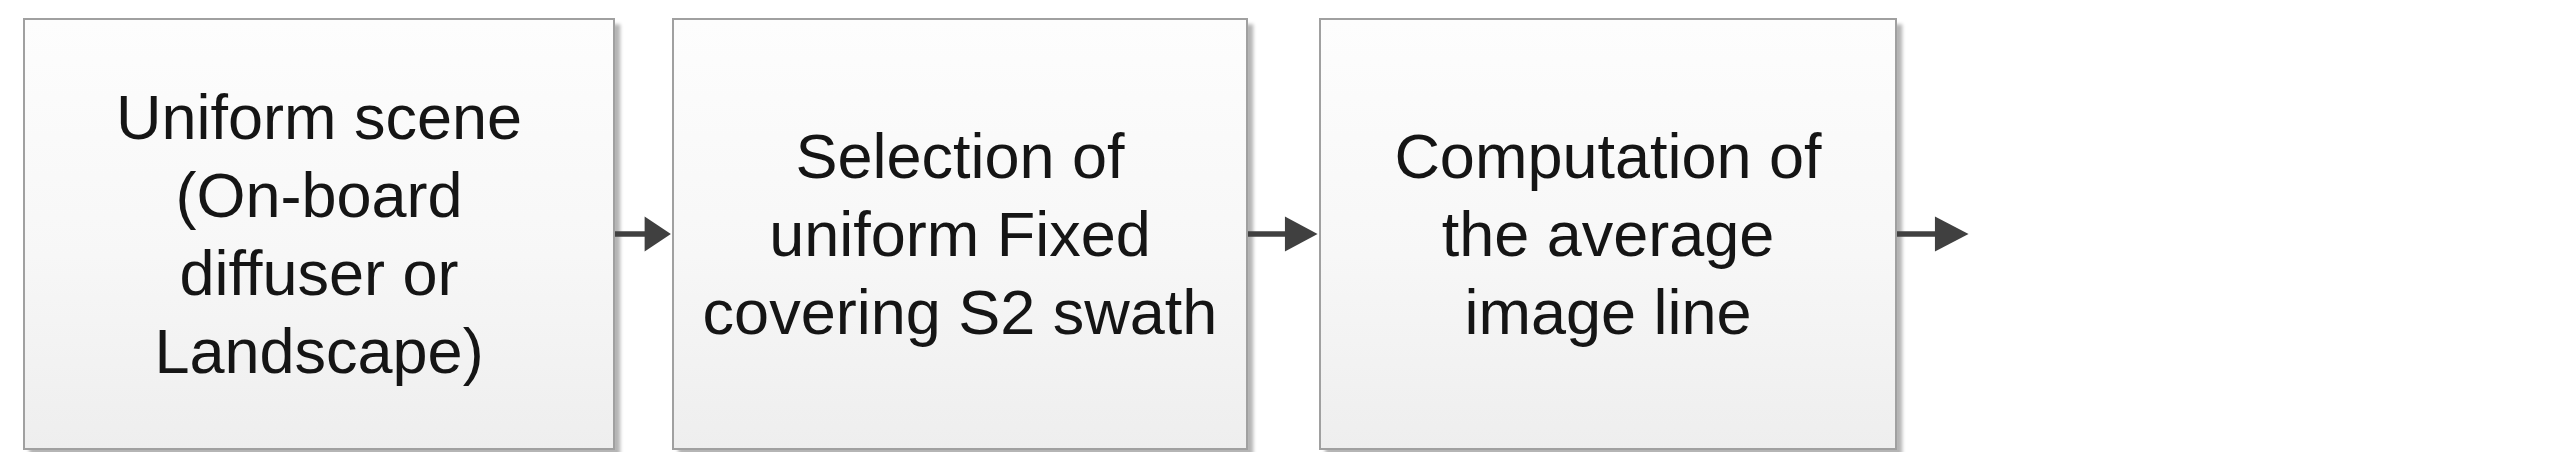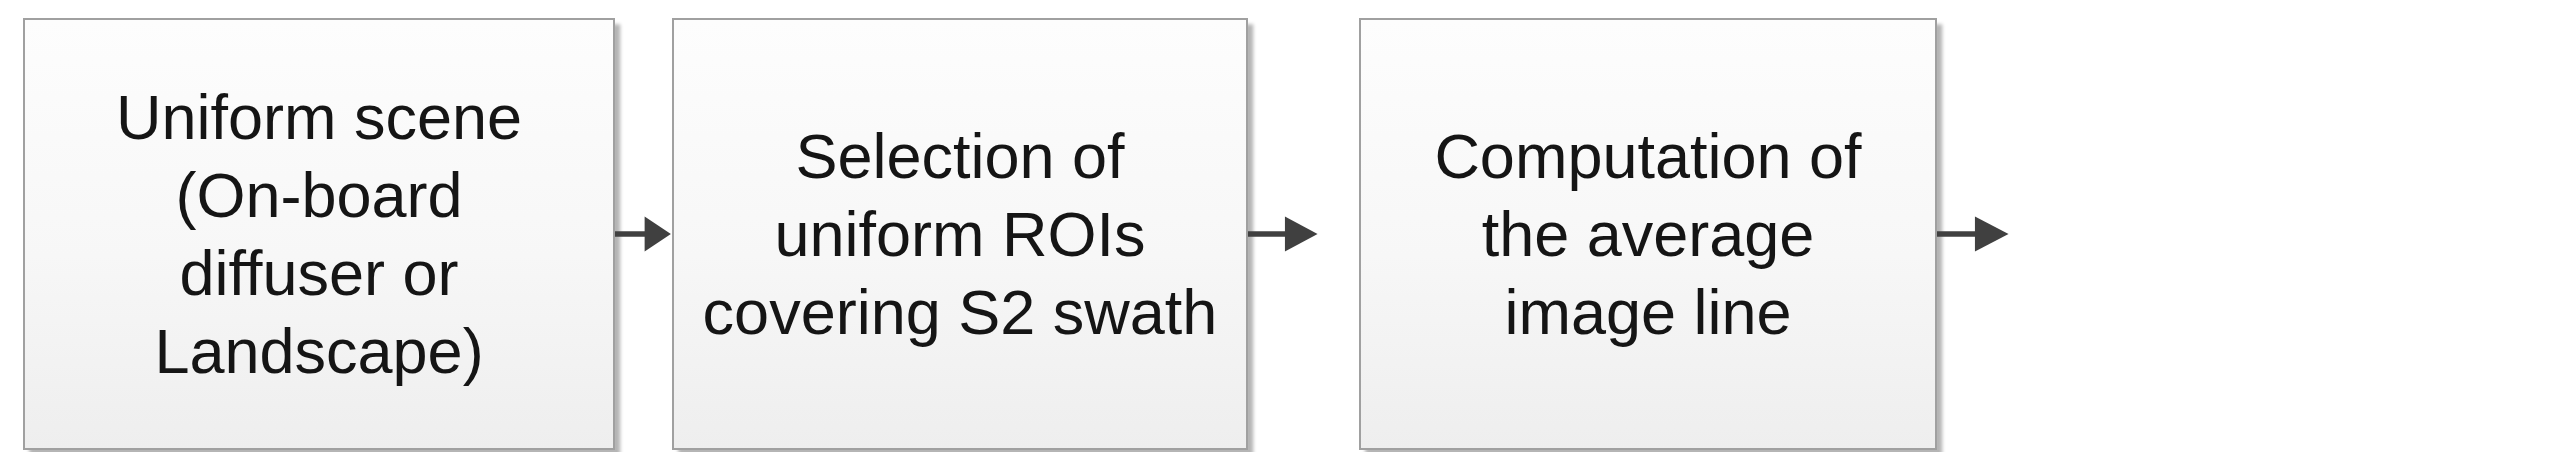--- a/index.html
+++ b/index.html
@@ -39,21 +39,21 @@
       var(--box-bg-mid) 55%,
       var(--box-bg-bottom) 100%);
     box-shadow: 6.3px 6.3px 3.5px var(--box-shadow);
     display: flex;
     align-items: center;
     justify-content: center;
     flex: 0 0 auto;
   }
   .box-1 { width: 592px; }
   .box-2 { width: 576px; }
-  .box-3 { width: 578px; margin-left: 40px; }
+  .box-3 { width: 578px; }
   .box-4 { width: 578px; }
   .flow-box .label {
     white-space: pre-line;
     text-align: center;
     font-size: 63px;
     line-height: 78px;
     color: var(--text);
   }
   .connector {
     flex: 0 0 auto;
@@ -86,21 +86,21 @@
 
     <div class="connector conn-1">
       <svg viewBox="0 0 100 60" preserveAspectRatio="none" aria-hidden="true">
         <line x1="0" y1="30" x2="58" y2="30" stroke="currentColor" stroke-width="8"></line>
         <polygon points="52,5 98,30 52,55" fill="currentColor"></polygon>
       </svg>
     </div>
 
     <div class="flow-box box-2">
       <div class="label">Selection of
-uniform ROIs
+uniform Fixed
 covering S2 swath</div>
     </div>
 
     <div class="connector conn-2">
       <svg viewBox="0 0 100 60" preserveAspectRatio="none" aria-hidden="true">
         <line x1="0" y1="30" x2="58" y2="30" stroke="currentColor" stroke-width="8"></line>
         <polygon points="52,5 98,30 52,55" fill="currentColor"></polygon>
       </svg>
     </div>
 

